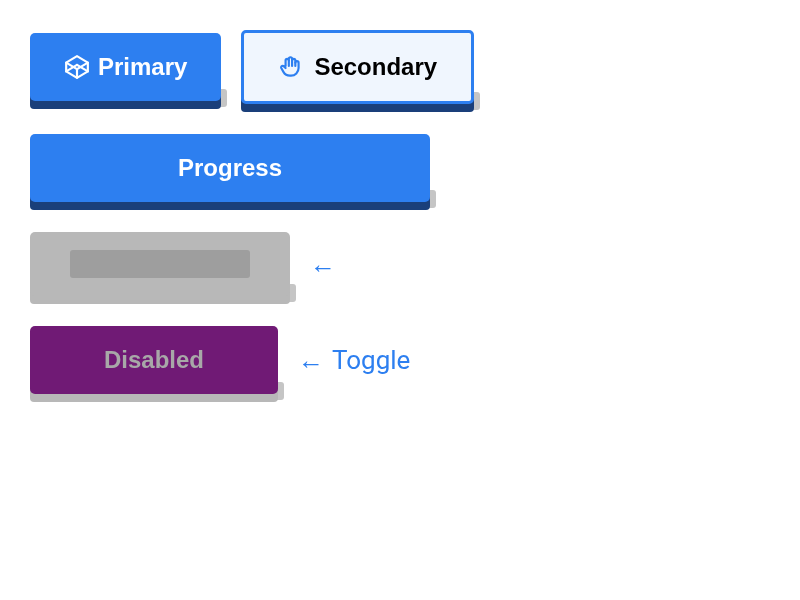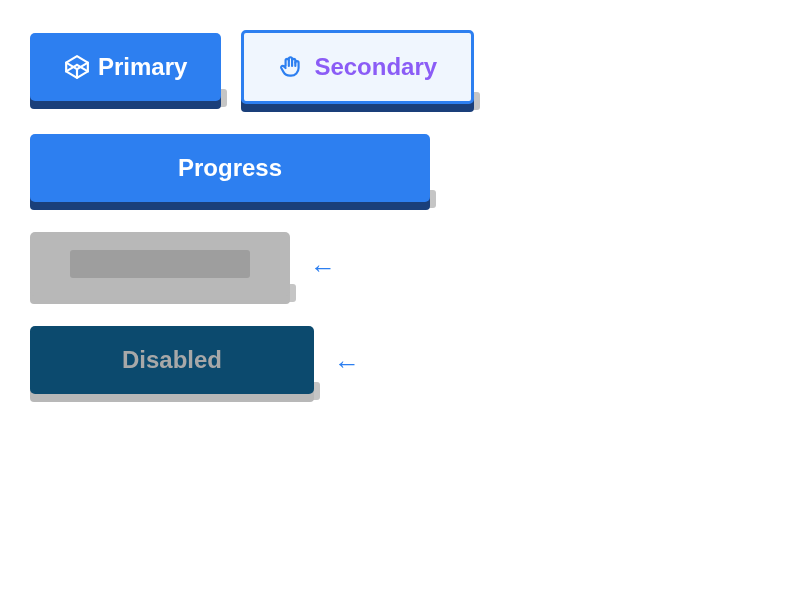--- a/index.html
+++ b/index.html
@@ -62,43 +62,43 @@
       cursor: pointer;
       min-height: 64px;
     }
     .btn-primary {
       background: #2d7ff0;
       color: #ffffff;
       gap: 8px;
     }
     .btn-secondary {
       background: #f0f6fe;
-      color: #8b5cf6;
+      color: #000000;
       border: 3px solid #2d7ff0;
     }
     .btn-progress {
       background: #2d7ff0;
       color: #ffffff;
       width: 400px;
     }
     .btn-placeholder {
       background: #b8b8b8;
       width: 260px;
       padding: 18px 30px;
     }
     .placeholder-bar {
       background: #9e9e9e;
       border-radius: 3px;
       height: 28px;
       width: 180px;
     }
     .btn-disabled {
-      background: #0c4a6e;
+      background: #701a75;
       color: #a8a8a8;
-      width: 284px;
+      width: 248px;
       cursor: not-allowed;
     }
     .icon {
       display: inline-flex;
       align-items: center;
       justify-content: center;
     }
     .label-link {
       color: #2d7ff0;
       font-size: 26px;
@@ -177,14 +177,15 @@
 <div class="row">
   <div class="btn-wrapper">
     <div class="btn-shadow"></div>
     <div class="btn-underlayer light"></div>
     <button class="btn btn-disabled" disabled="">
       <span>Disabled</span>
     </button>
   </div>
   <span class="label-link">
     <span class="arrow-left">←</span>
+    <span>Toggle</span>
   </span>
 </div>
 
 </body></html>

